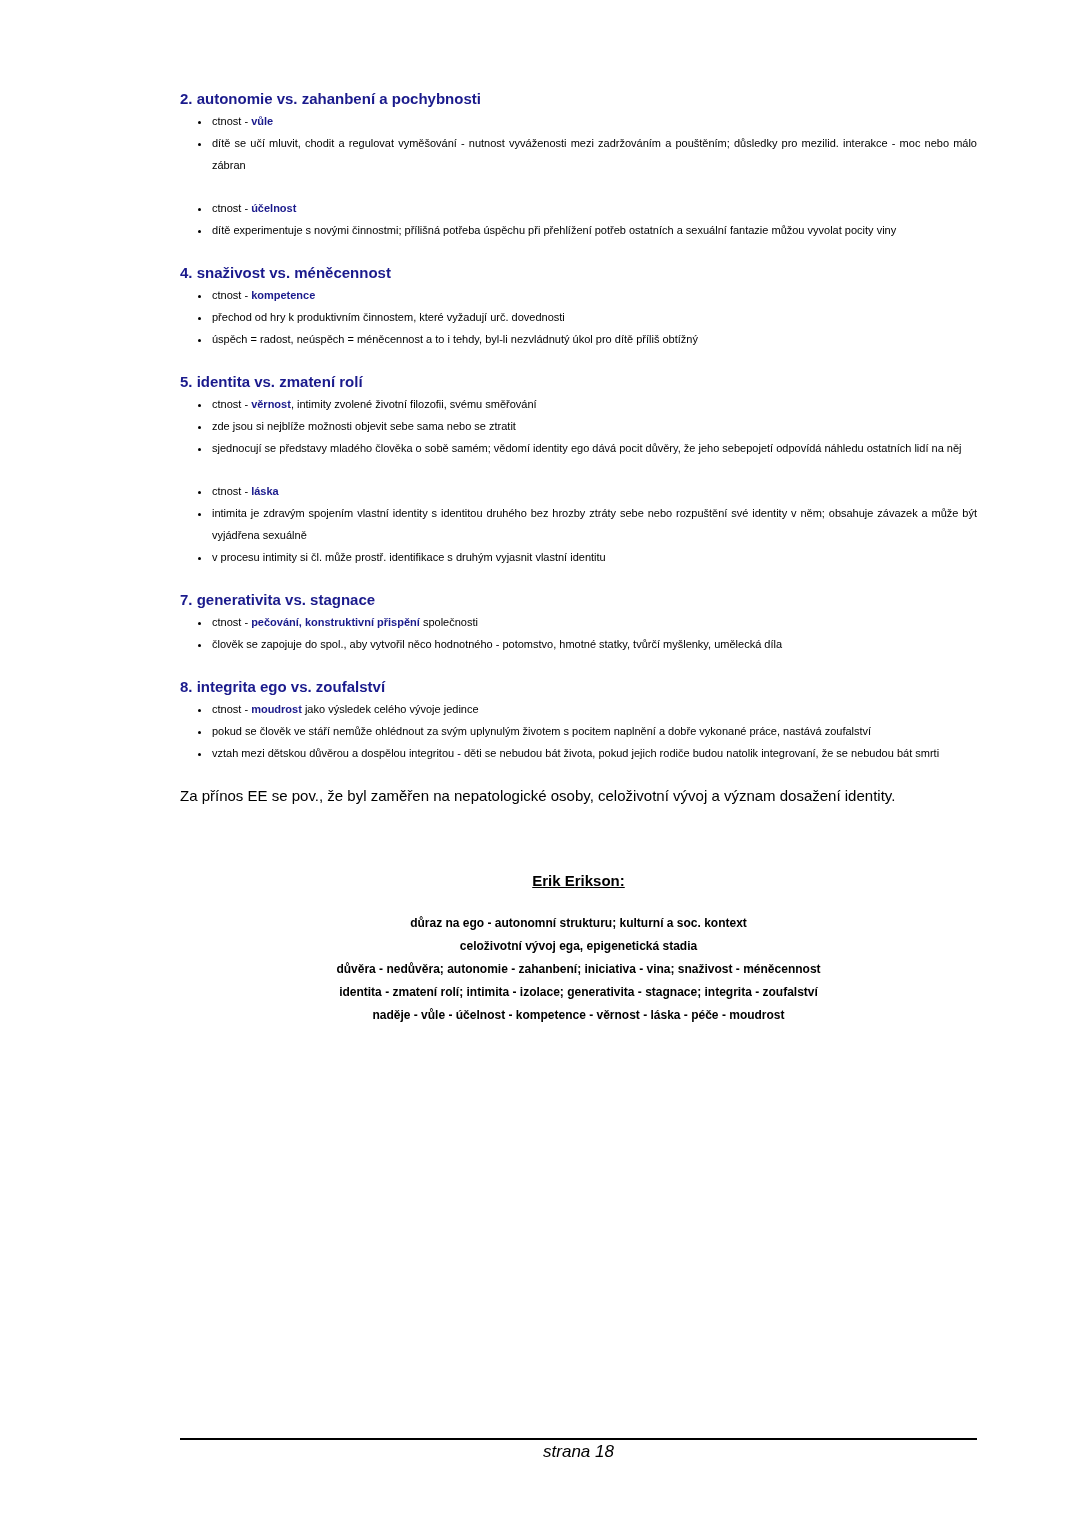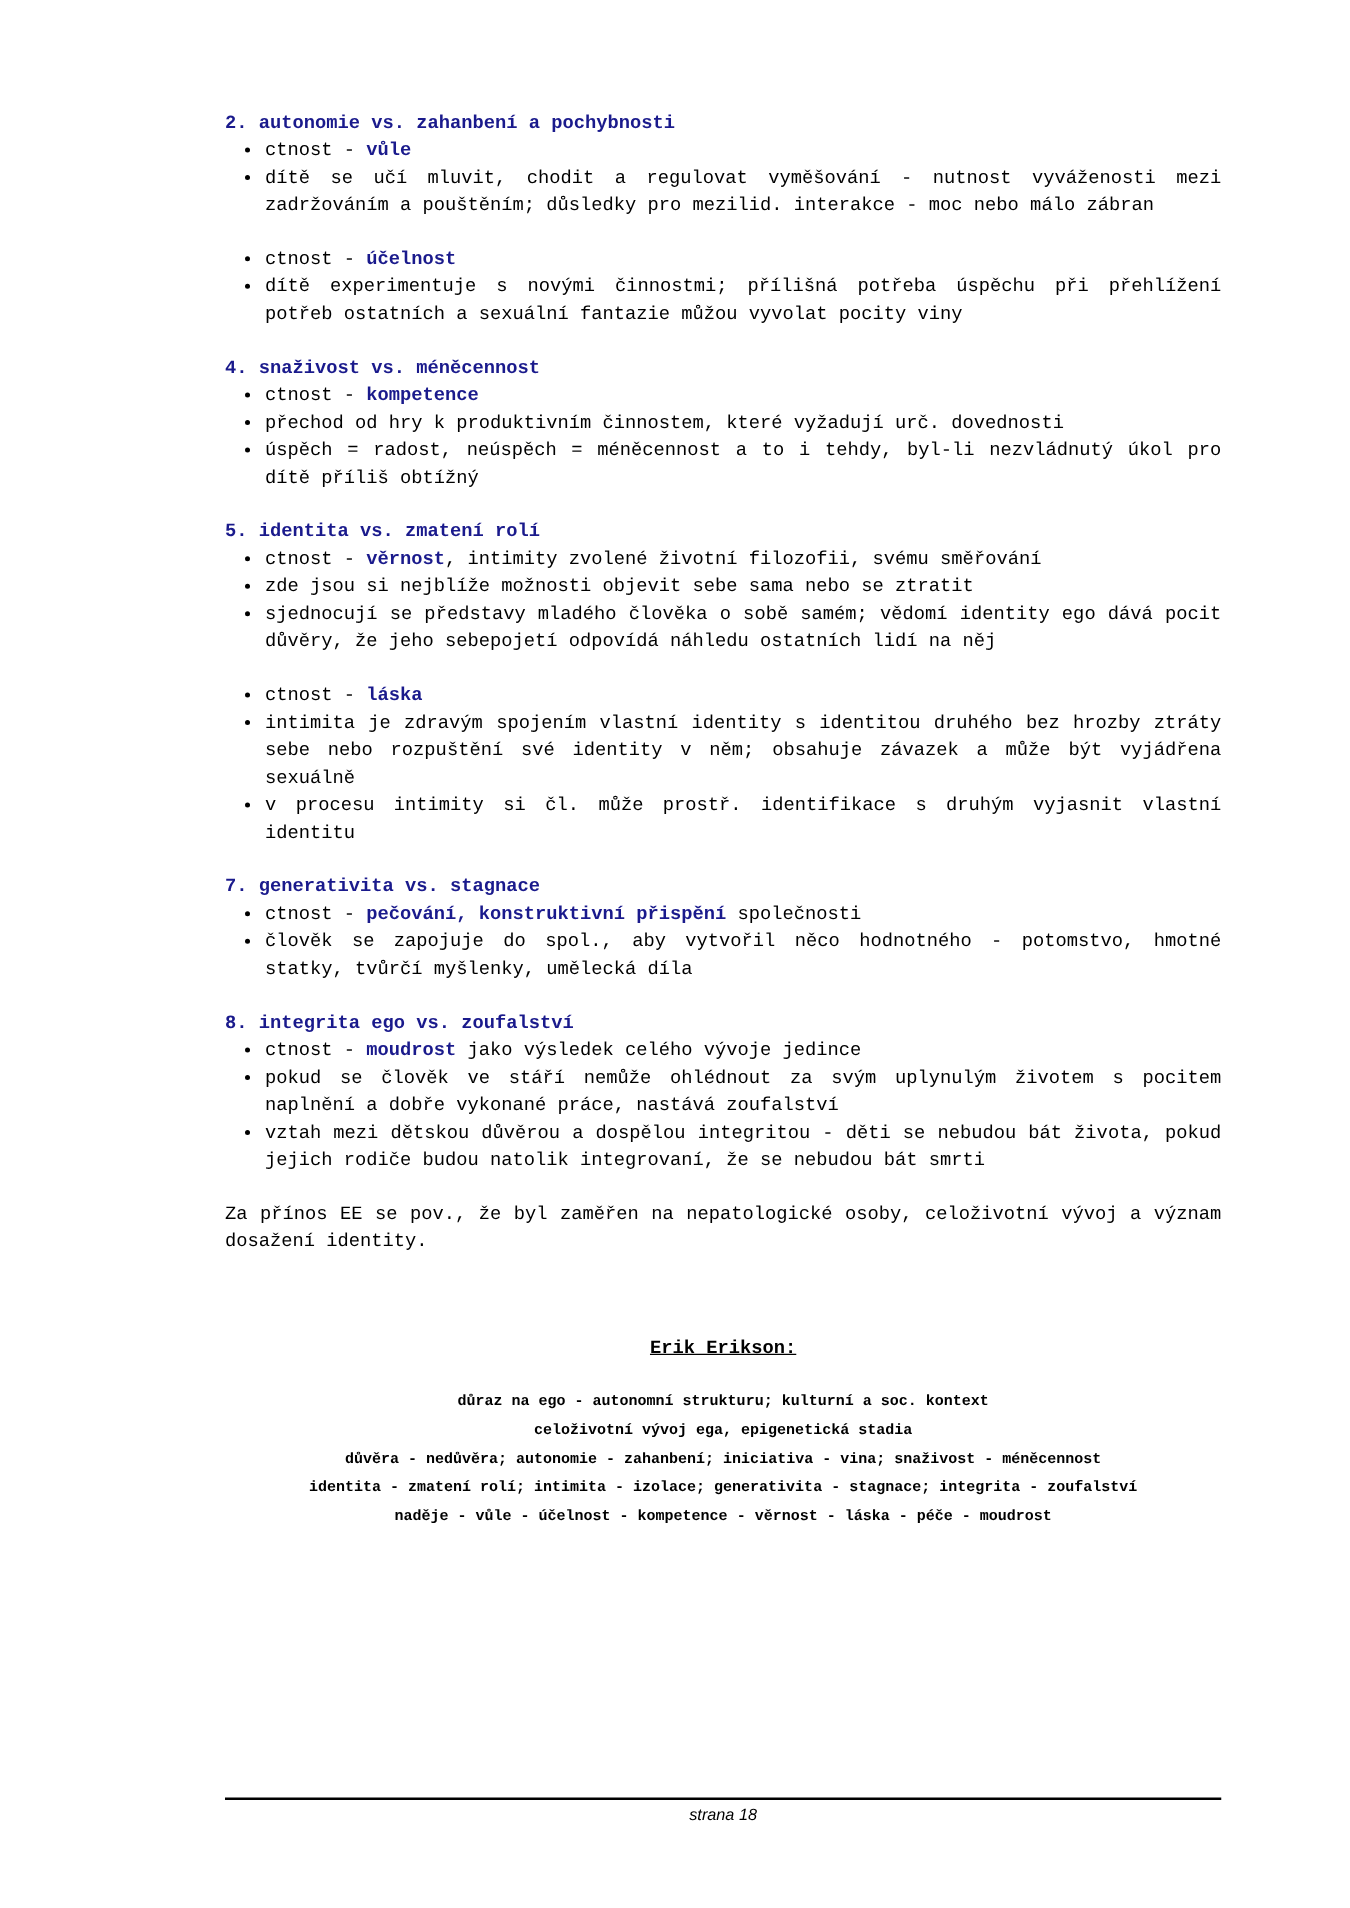--- a/index.html
+++ b/index.html
@@ -14,38 +14,37 @@
     background: #ffffff;
     font-family: "Liberation Sans", sans-serif;
     color: #000000;
     overflow: hidden;
   }
   .content {
     position: absolute;
     left: 180px;
     top: 88px;
     width: 797px;
-    font-family: Liberation Mono, monospace;
   }
   .section {
     margin-bottom: 21px;
   }
   .heading {
     color: var(--accent, #1a1a8c);
     font-weight: bold;
     font-size: 15px;
     line-height: 22px;
   }
   ul.bullets {
     margin: 0;
     padding: 0 0 0 31px;
     list-style: disc;
   }
   ul.bullets li {
-    font-size: 15px;
+    font-size: 11px;
     line-height: 22px;
     text-align: justify;
     padding-left: 1px;
   }
   .term {
     color: var(--accent, #1a1a8c);
     font-weight: bold;
   }
   .plain {}
   .closing {
@@ -75,21 +74,21 @@
     left: 180px;
     top: 1438px;
     width: 797px;
   }
   .footer-rule {
     border: none;
     border-top: 2px solid #000000;
     margin: 0 0 4px 0;
   }
   .footer-text {
-    font-size: 13px;
+    font-size: 17px;
     font-style: italic;
     text-align: center;
     line-height: 16px;
   }
 </style>
 </head>
 <body>
 
 <div class="page">
   <div class="content">

